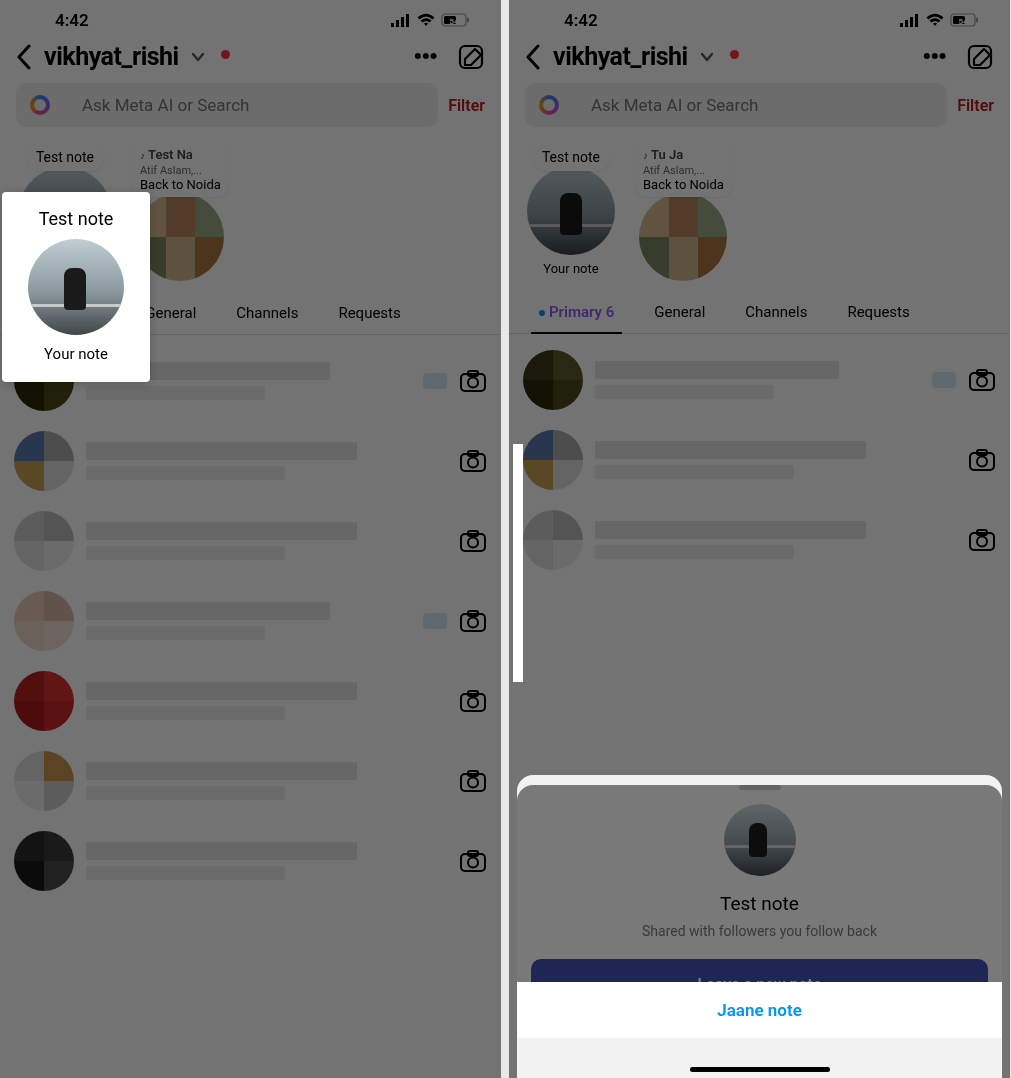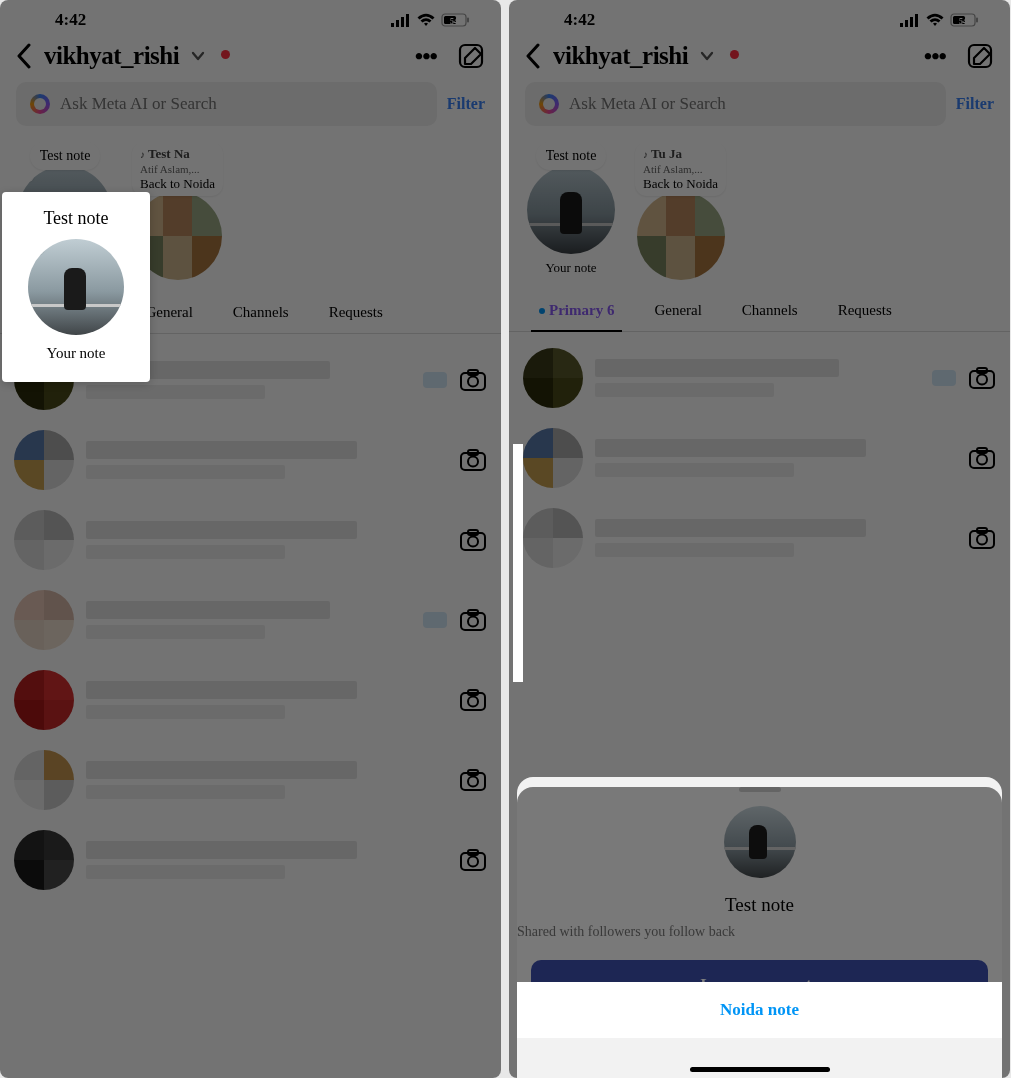--- a/index.html
+++ b/index.html
@@ -1,18 +1,18 @@
 <!DOCTYPE html>
 <html><head>
 <meta charset="utf-8">
 <style>
 * { box-sizing: border-box; margin: 0; padding: 0; }
 body { font-family: -apple-system, BlinkMacSystemFont, "Segoe UI", Roboto, Helvetica, Arial, sans-serif; background: #f5f5f5; }
 .container { display: flex; width: 1011px; height: 1078px; gap: 8px; background: #e8e8e8; position: relative; }
-.screen { position: relative; width: 501px; height: 1078px; background: #fff; overflow: hidden; border-radius: 8px; font-family: Liberation Serif, serif; }
+.screen { position: relative; width: 501px; height: 1078px; background: #fff; overflow: hidden; border-radius: 0; }
 .screen.dimmed::after { content: ''; position: absolute; inset: 0; background: rgba(0,0,0,0.55); pointer-events: none; z-index: 5; }
 
 
 .status-bar { display: flex; justify-content: space-between; align-items: center; padding: 10px 30px 4px 55px; font-weight: 600; font-size: 17px; }
 .status-right { display: flex; gap: 6px; align-items: center; }
 .signal-icon, .wifi-icon, .battery-icon { display: inline-flex; align-items: center; }
 
 
 .header { display: flex; align-items: center; padding: 8px 16px 12px 16px; gap: 10px; }
 .back-chevron { font-size: 30px; color: #000; font-weight: 300; margin-right: 2px; }
@@ -21,22 +21,22 @@
 .red-dot { width: 9px; height: 9px; background: #ff3040; border-radius: 50%; display: inline-block; margin-left: 6px; position: relative; top: -2px; }
 .header-spacer { flex: 1; }
 .dots-icon { font-size: 24px; font-weight: 900; letter-spacing: -1px; padding: 0 10px; }
 .compose-icon { width: 28px; height: 28px; }
 
 
 .search-row { display: flex; align-items: center; padding: 0 16px 12px 16px; gap: 10px; }
 .search-input { flex: 1; background: #efefef; border-radius: 10px; padding: 12px 14px; display: flex; align-items: center; gap: 10px; border: none; }
 .meta-ring { width: 20px; height: 20px; border-radius: 50%; background: conic-gradient(#3b82f6, #8b5cf6, #ec4899, #f59e0b, #3b82f6); display: flex; align-items: center; justify-content: center; }
 .meta-ring::after { content: ''; width: 12px; height: 12px; background: #efefef; border-radius: 50%; }
-.search-placeholder { color: #737373; font-size: 17px; }
-.filter-link { color: #3b82f6; font-weight: 600; font-size: 16px; }
+.search-placeholder { color: #737373; font-size: 17px; margin-left: 22px; }
+.filter-link { color: #b91c1c; font-weight: 600; font-size: 16px; }
 
 
 .notes-row { display: flex; padding: 4px 12px 10px 18px; gap: 20px; }
 .note-item { display: flex; flex-direction: column; align-items: center; position: relative; }
 .note-bubble { background: #fff; border-radius: 14px; padding: 6px 10px; font-size: 14px; color: #000; position: relative; margin-bottom: -4px; z-index: 2; box-shadow: 0 1px 2px rgba(0,0,0,0.08); }
 .note-bubble-small { font-size: 11px; color: #666; line-height: 1.2; }
 .note-avatar { width: 94px; height: 94px; border-radius: 50%; background: linear-gradient(180deg, #b8c8d0 0%, #8898a0 55%, #3a4045 100%); position: relative; overflow: hidden; }
 .note-avatar.small { width: 88px; height: 88px; }
 .avatar-figure { position: absolute; left: 38%; top: 30%; width: 22px; height: 42px; background: #1a1a1a; border-radius: 8px 8px 4px 4px; }
 .avatar-rail { position: absolute; bottom: 28px; left: 0; right: 0; height: 3px; background: #c8c8c8; }
@@ -74,21 +74,21 @@
 .highlight-content { padding: 14px 10px 8px; display: flex; flex-direction: column; align-items: center; }
 .highlight-bubble { font-size: 18px; color: #000; background: #fff; padding: 2px 2px; }
 .highlight-avatar { width: 96px; height: 96px; border-radius: 50%; position: relative; background: linear-gradient(180deg, #c0cdd3 0%, #8a99a0 55%, #404548 100%); margin-top: 8px; overflow: hidden; }
 .highlight-label { font-size: 15px; color: #000; margin-top: 10px; }
 
 
 .bottom-sheet { position: absolute; left: 8px; right: 8px; bottom: 0; background: #f2f2f2; border-radius: 16px 16px 0 0; z-index: 12; overflow: hidden; }
 .sheet-grabber { width: 42px; height: 5px; background: #c8c8c8; border-radius: 3px; margin: 10px auto 14px auto; }
 .sheet-avatar { width: 72px; height: 72px; border-radius: 50%; margin: 0 auto 16px; background: linear-gradient(180deg, #bfccd2 0%, #88969e 55%, #3f4447 100%); position: relative; overflow: hidden; }
 .sheet-title { text-align: center; font-size: 19px; color: #000; margin-bottom: 8px; font-weight: 400; }
-.sheet-subtitle { text-align: left; font-size: 14px; color: #737373; margin-bottom: 20px; }
+.sheet-subtitle { text-align: center; font-size: 14px; color: #737373; margin-bottom: 20px; }
 .sheet-primary-btn { margin: 0 14px 12px 14px; background: #3a4da8; color: #fff; text-align: center; padding: 16px; border-radius: 10px; font-weight: 600; font-size: 16px; }
 .sheet-inner.dim::after{ content:''; position:absolute; inset:0; bottom:56px; background:rgba(0,0,0,0.5); pointer-events:none; border-radius: 16px 16px 0 0; }
 .sheet-inner{position: relative;}
 .home-indicator { position: absolute; bottom: 6px; left: 50%; transform: translateX(-50%); width: 140px; height: 5px; background: #000; border-radius: 3px; z-index: 40; }
 
 
 .delete-highlight-strip { position: absolute; left: 8px; right: 8px; bottom: 40px; height: 56px; z-index: 25; background: #fff; display: flex; align-items: center; justify-content: center; color: #0095f6; font-weight: 600; font-size: 17px; }
 .left-white-strip { position: absolute; left: 4px; top: 444px; width: 10px; height: 238px; background: #fff; z-index: 15; }
 
 svg { display: block; }
@@ -531,19 +531,19 @@
             <span class="avatar-rail"></span>
             <span class="avatar-figure" style="left:36%;top:26%;width:18px;height:34px;"></span>
           </div>
       <div class="sheet-title">Test note</div>
       <div class="sheet-subtitle">Shared with followers you follow back</div>
       <div class="sheet-primary-btn">Leave a new note</div>
       <div style="height:56px"></div>
     </div>
   </div>
 
-  <div class="delete-highlight-strip">Noida note</div>
+  <div class="delete-highlight-strip">Jaane note</div>
 
   <div class="home-indicator"></div>
 
 </div>
 
 </div>
 
 </body></html>

